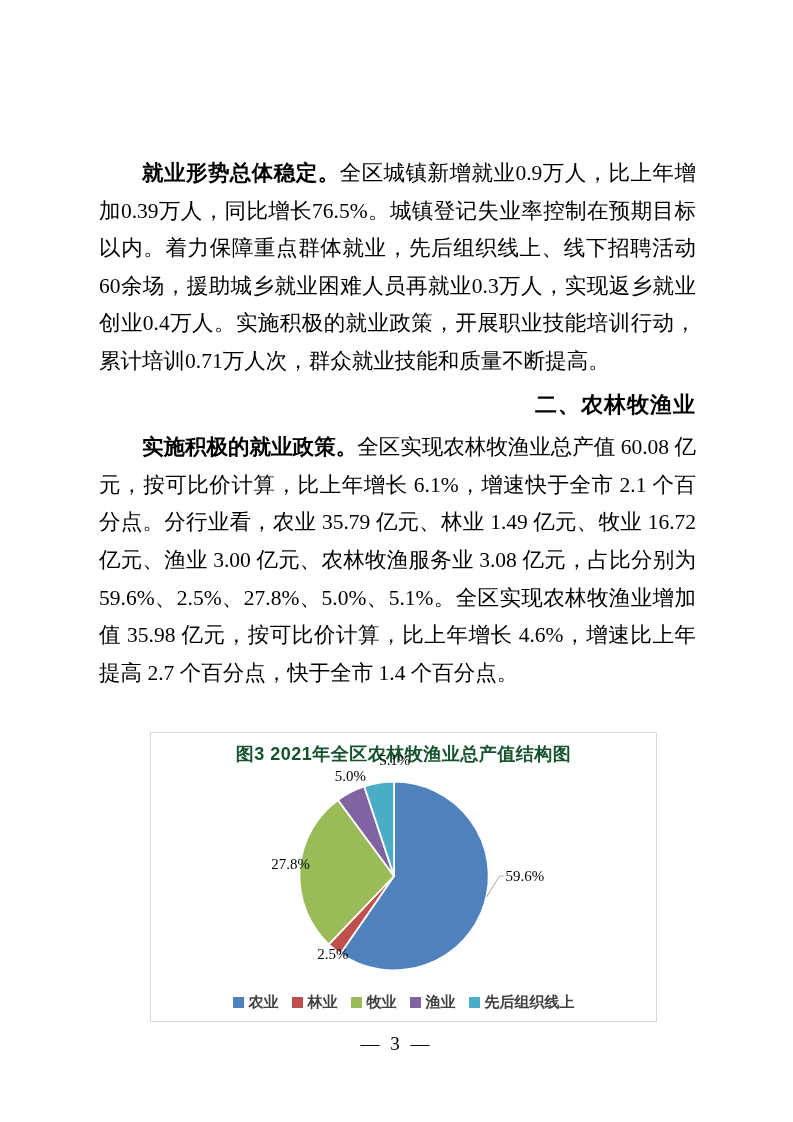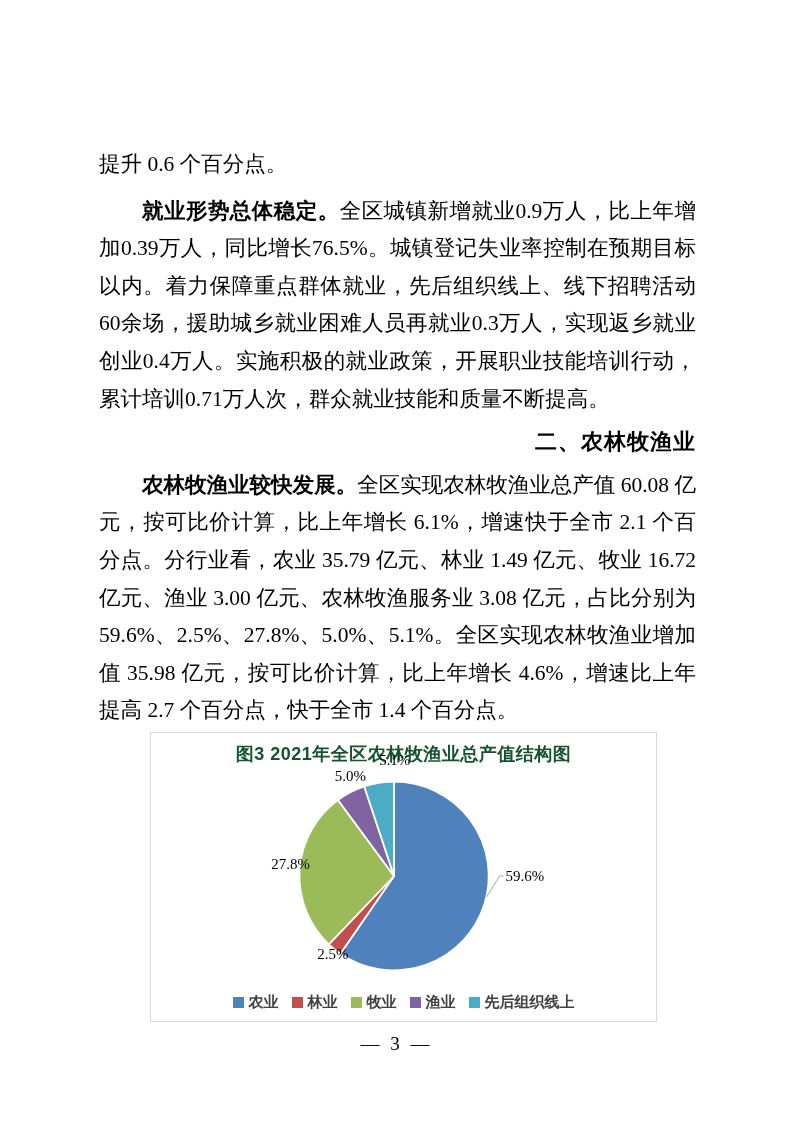--- a/index.html
+++ b/index.html
@@ -44,27 +44,26 @@
     position:absolute; top:1033px; left:0; width:100%; text-align:center;
     font-size:19px; letter-spacing:3px; color:#000;
   }
 </style>
 </head>
 <body>
 
 <div class="page">
 
   <div class="content">
-    <p class="para"><span>提升 0.6 个百分点。</span></p>
 
     <p class="para para-indent para-gap"><span class="lead">就业形势总体稳定。</span><span>全区城镇新增就业0.9万人，比上年增加0.39万人，同比增长76.5%。城镇登记失业率控制在预期目标以内。着力保障重点群体就业，先后组织线上、线下招聘活动60余场，援助城乡就业困难人员再就业0.3万人，实现返乡就业创业0.4万人。实施积极的就业政策，开展职业技能培训行动，累计培训0.71万人次，群众就业技能和质量不断提高。</span></p>
 
     <h2 class="section-heading">二、农林牧渔业</h2>
 
-    <p class="para para-indent"><span class="lead">农林牧渔业较快发展。</span><span>全区实现农林牧渔业总产值 60.08 亿元，按可比价计算，比上年增长 6.1%，增速快于全市 2.1 个百分点。分行业看，农业 35.79 亿元、林业 1.49 亿元、牧业 16.72 亿元、渔业 3.00 亿元、农林牧渔服务业 3.08 亿元，占比分别为 59.6%、2.5%、27.8%、5.0%、5.1%。全区实现农林牧渔业增加值 35.98 亿元，按可比价计算，比上年增长 4.6%，增速比上年提高 2.7 个百分点，快于全市 1.4 个百分点。</span></p>
+    <p class="para para-indent"><span class="lead">实施积极的就业政策。</span><span>全区实现农林牧渔业总产值 60.08 亿元，按可比价计算，比上年增长 6.1%，增速快于全市 2.1 个百分点。分行业看，农业 35.79 亿元、林业 1.49 亿元、牧业 16.72 亿元、渔业 3.00 亿元、农林牧渔服务业 3.08 亿元，占比分别为 59.6%、2.5%、27.8%、5.0%、5.1%。全区实现农林牧渔业增加值 35.98 亿元，按可比价计算，比上年增长 4.6%，增速比上年提高 2.7 个百分点，快于全市 1.4 个百分点。</span></p>
   </div>
 
   <div class="chart-box">
     <div class="chart-title">图3 2021年全区农林牧渔业总产值结构图</div>
     <svg id="pie-svg" class="pie-svg" viewBox="0 0 507 290" preserveAspectRatio="none">
         <path d="M 244 144 L 244.0 49.0 A 95 95 0 1 1 190.1 222.2 Z" fill="#4F81BD" stroke="#ffffff" stroke-width="1.8"></path>
         <polyline points="337,165 350,144 354,144" fill="none" stroke="#a6a6a6" stroke-width="1"></polyline>
         <text class="pie-label" x="356" y="149" text-anchor="start">59.6%</text>
         <path d="M 244 144 L 190.1 222.2 A 95 95 0 0 1 178.5 212.8 Z" fill="#C0504D" stroke="#ffffff" stroke-width="1.8"></path>
         <text class="pie-label" x="182.5" y="227.3" text-anchor="middle">2.5%</text>

